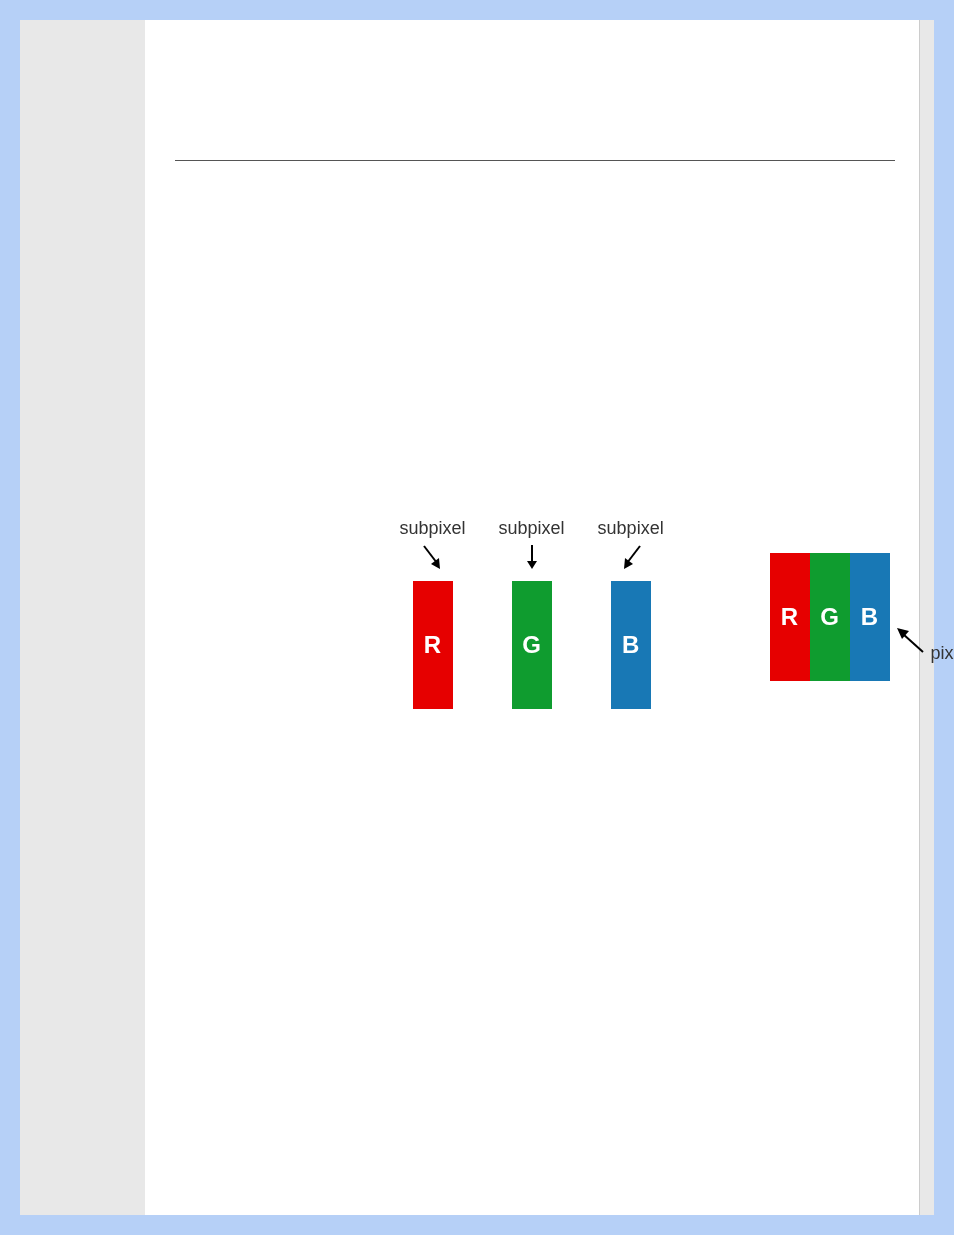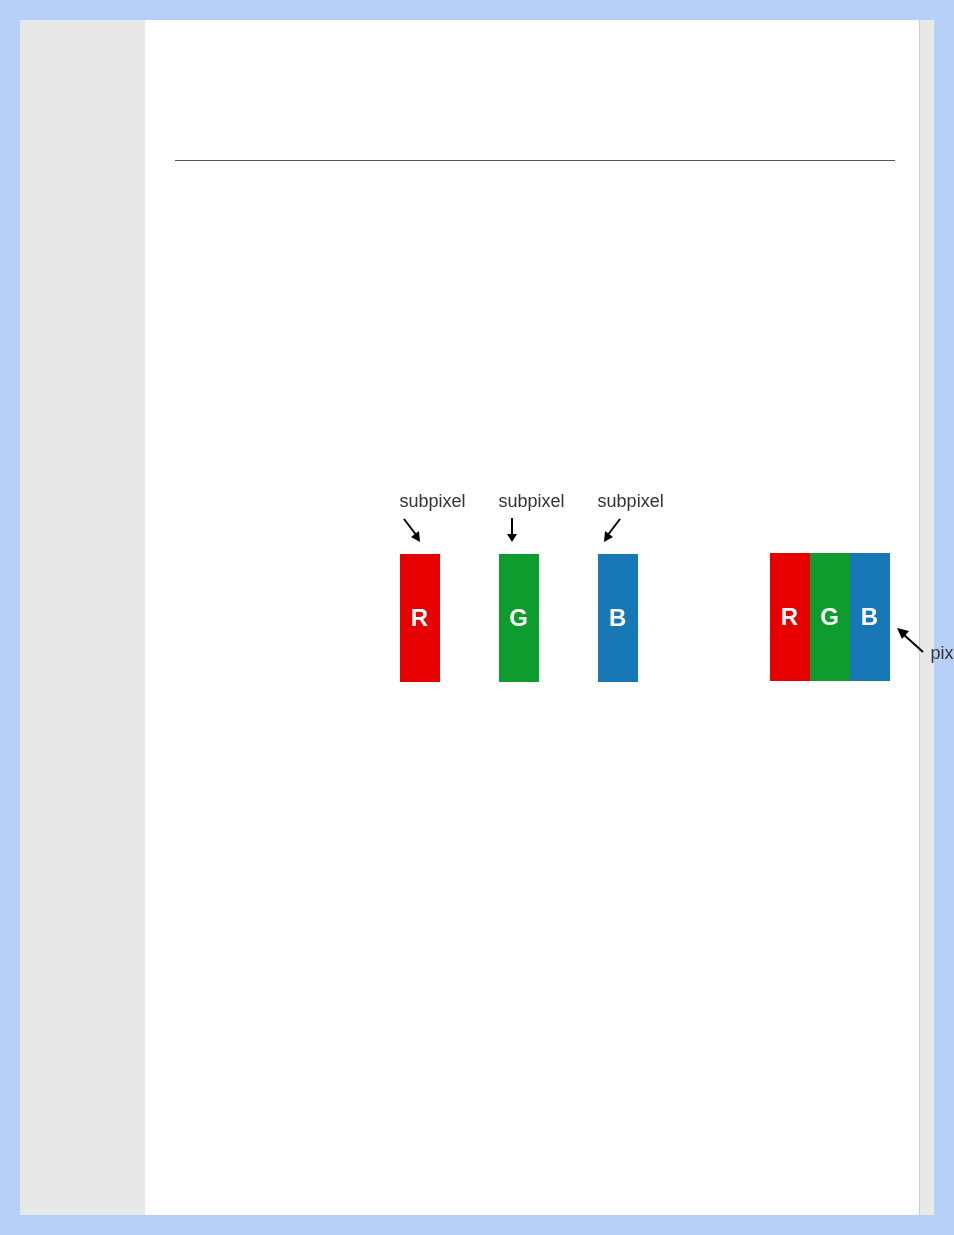--- a/index.html
+++ b/index.html
@@ -46,21 +46,22 @@
       width: 100%;
     }
     .subpixel-group {
       position: absolute;
       display: flex;
       gap: 33px;
     }
     .subpixel-col {
       display: flex;
       flex-direction: column;
-      align-items: flex-start;
+      align-items: center;
+      margin-top: 27px;
     }
     .subpixel-label {
       font-size: 18px;
       color: #333;
       margin-bottom: 4px;
       white-space: nowrap;
     }
     .arrow-down {
       margin-bottom: 6px;
     }

